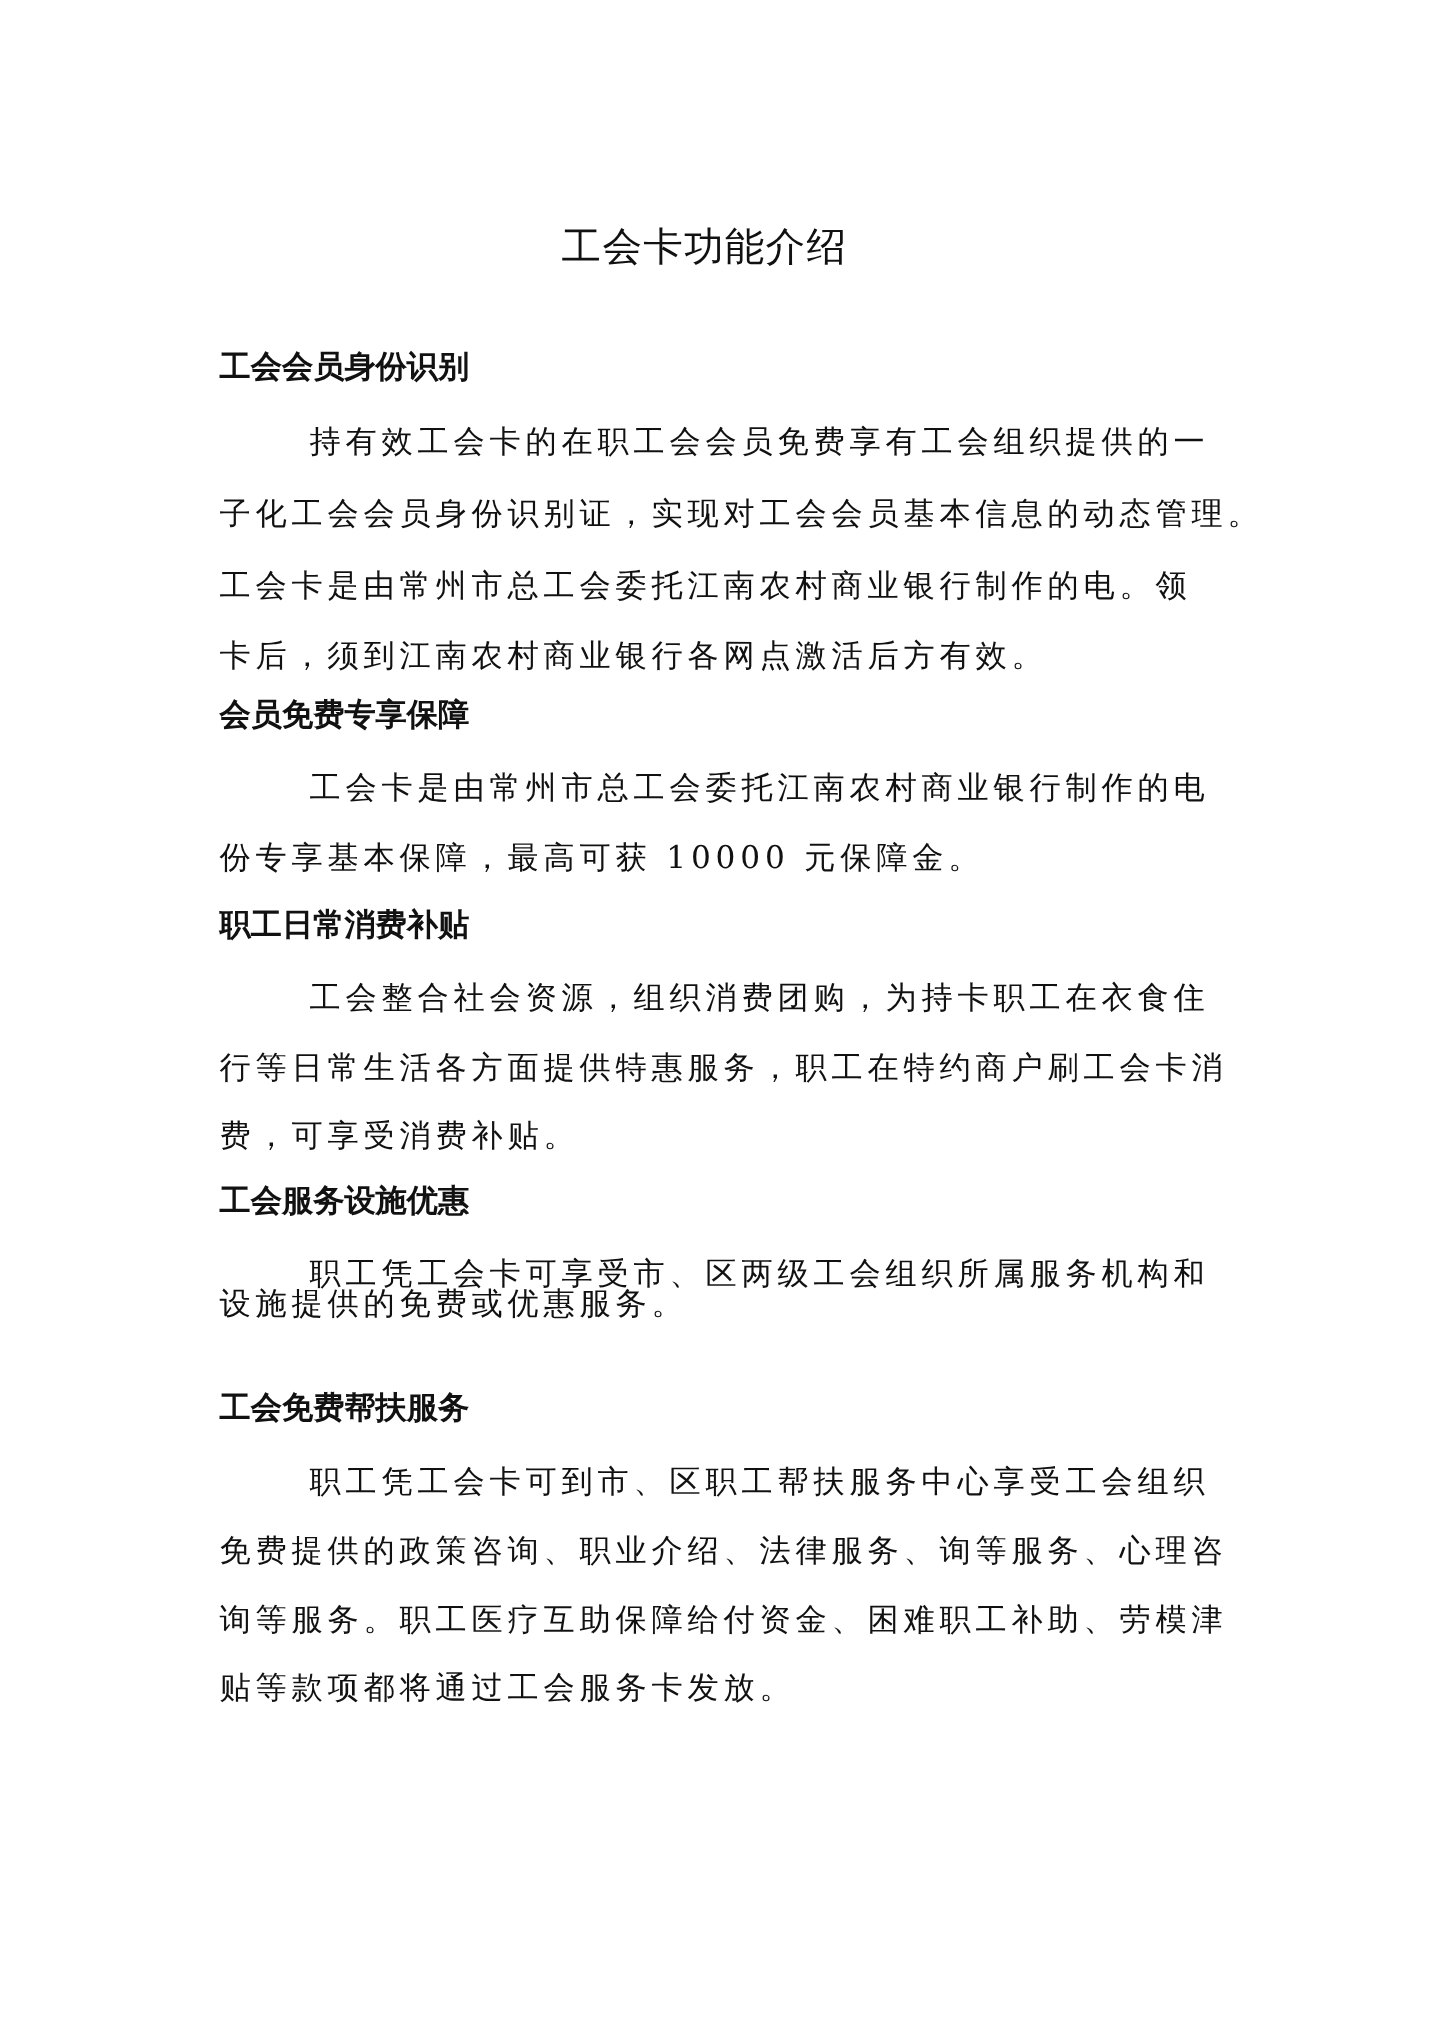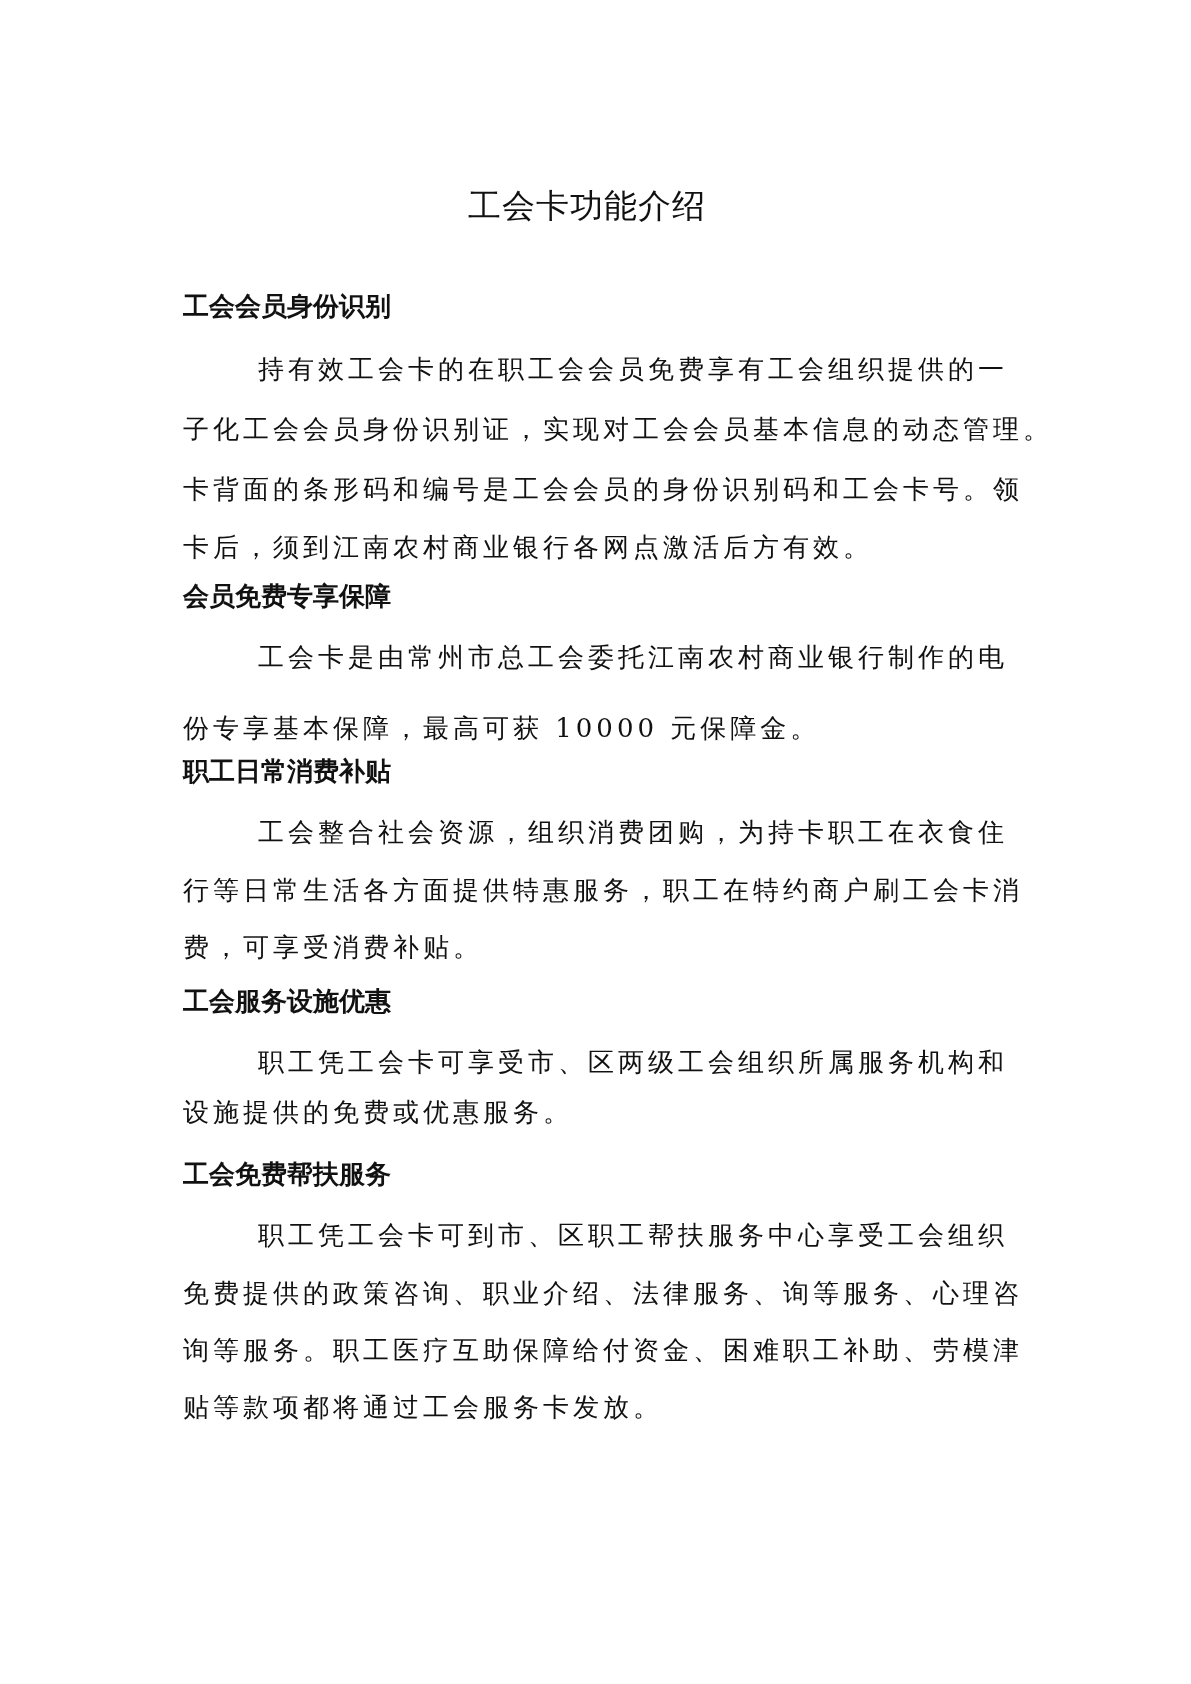--- a/index.html
+++ b/index.html
@@ -62,41 +62,41 @@
 <body>
 
 <div class="page">
 
   <h1 class="title">工会卡功能介绍</h1>
 
   <div>
     <h2 class="heading" style="top:290px;">工会会员身份识别</h2>
     <p class="line indent" style="top:352px;">持有效工会卡的在职工会会员免费享有工会组织提供的一</p>
     <p class="line" style="top:412px;">子化工会会员身份识别证，实现对工会会员基本信息的动态管理。</p>
-    <p class="line" style="top:472px;">卡背面的条形码和编号是工会会员的身份识别码和工会卡号。领</p>
+    <p class="line" style="top:472px;">工会卡是由常州市总工会委托江南农村商业银行制作的电。领</p>
     <p class="line" style="top:530px;">卡后，须到江南农村商业银行各网点激活后方有效。</p>
   </div>
 
   <div>
     <h2 class="heading" style="top:580px;">会员免费专享保障</h2>
     <p class="line indent" style="top:640px;">工会卡是由常州市总工会委托江南农村商业银行制作的电</p>
-    <p class="line" style="top:698px;margin-top:13px;">份专享基本保障，最高可获 10000 元保障金。</p>
+    <p class="line" style="top:698px;">份专享基本保障，最高可获 10000 元保障金。</p>
   </div>
 
   <div>
     <h2 class="heading" style="top:755px;">职工日常消费补贴</h2>
     <p class="line indent" style="top:815px;">工会整合社会资源，组织消费团购，为持卡职工在衣食住</p>
     <p class="line" style="top:873px;">行等日常生活各方面提供特惠服务，职工在特约商户刷工会卡消</p>
     <p class="line" style="top:930px;">费，可享受消费补贴。</p>
   </div>
 
   <div>
     <h2 class="heading" style="top:985px;">工会服务设施优惠</h2>
     <p class="line indent" style="top:1045px;">职工凭工会卡可享受市、区两级工会组织所属服务机构和</p>
-    <p class="line" style="top:1095px;">设施提供的免费或优惠服务。</p>
+    <p class="line" style="top:1070px;">设施提供的免费或优惠服务。</p>
   </div>
 
   <div>
     <h2 class="heading" style="top:1158px;">工会免费帮扶服务</h2>
     <p class="line indent" style="top:1218px;">职工凭工会卡可到市、区职工帮扶服务中心享受工会组织</p>
     <p class="line" style="top:1276px;">免费提供的政策咨询、职业介绍、法律服务、询等服务、心理咨</p>
     <p class="line" style="top:1333px;">询等服务。职工医疗互助保障给付资金、困难职工补助、劳模津</p>
     <p class="line" style="top:1390px;">贴等款项都将通过工会服务卡发放。</p>
   </div>
 

